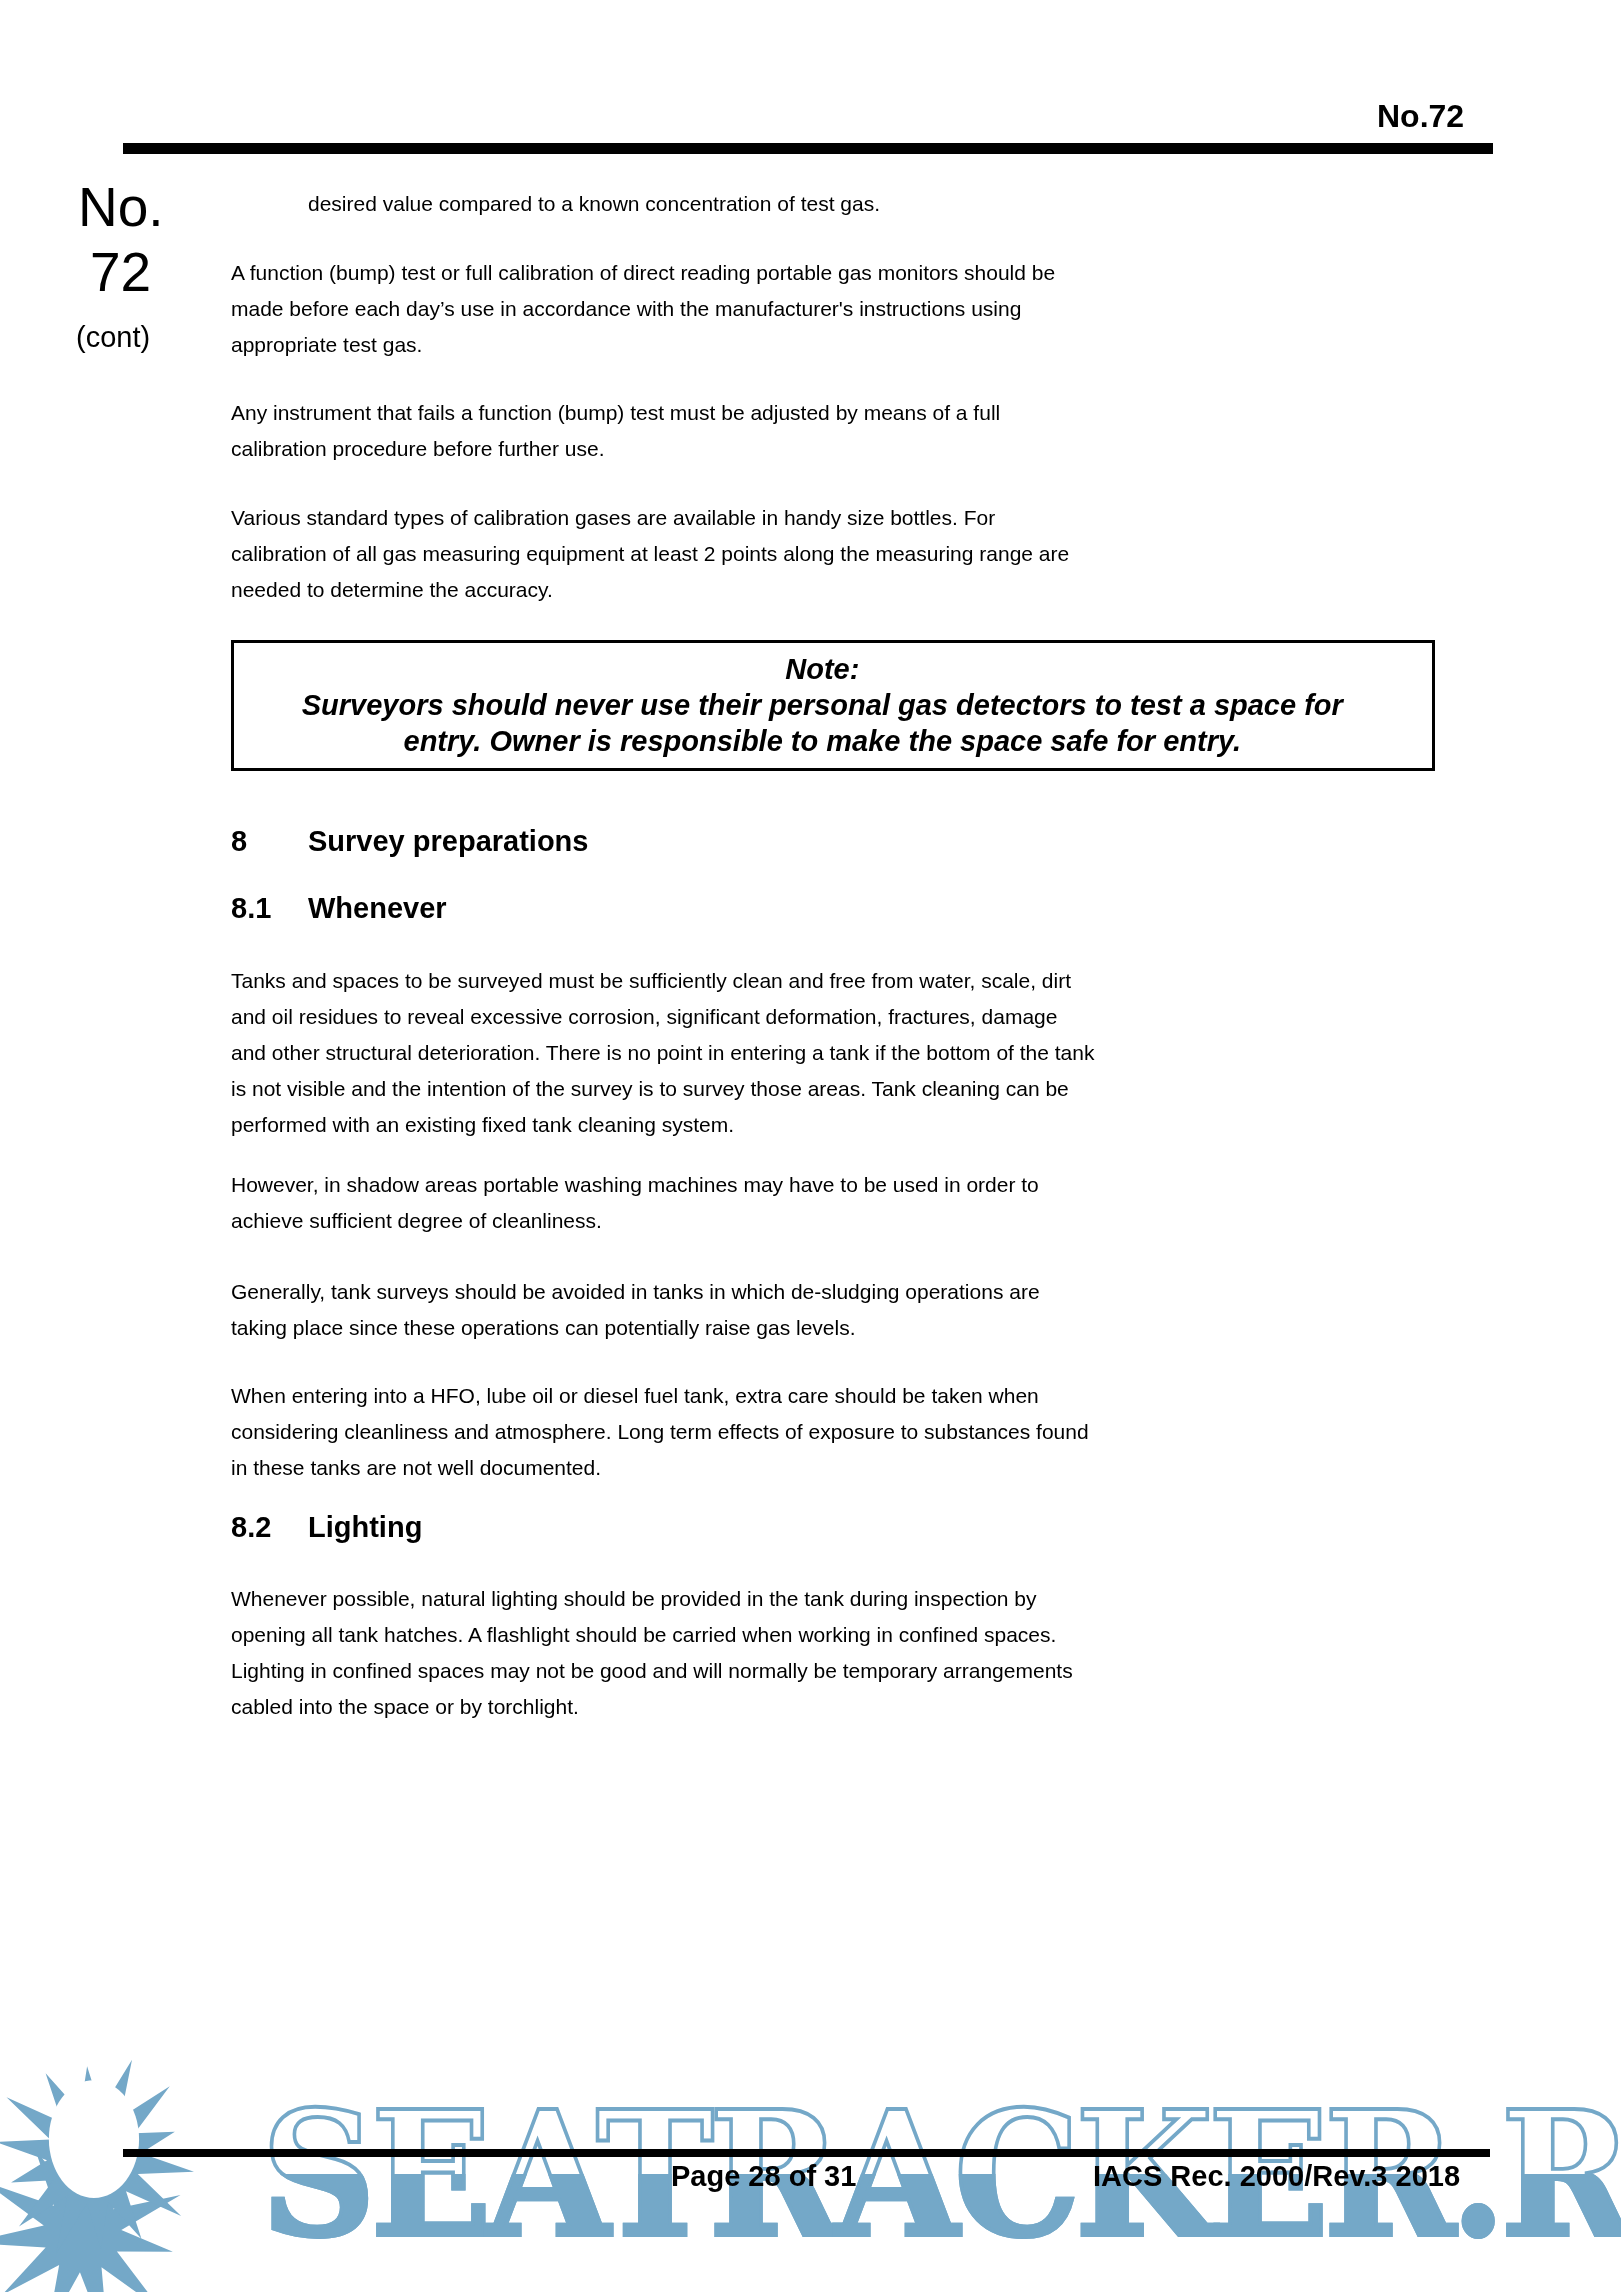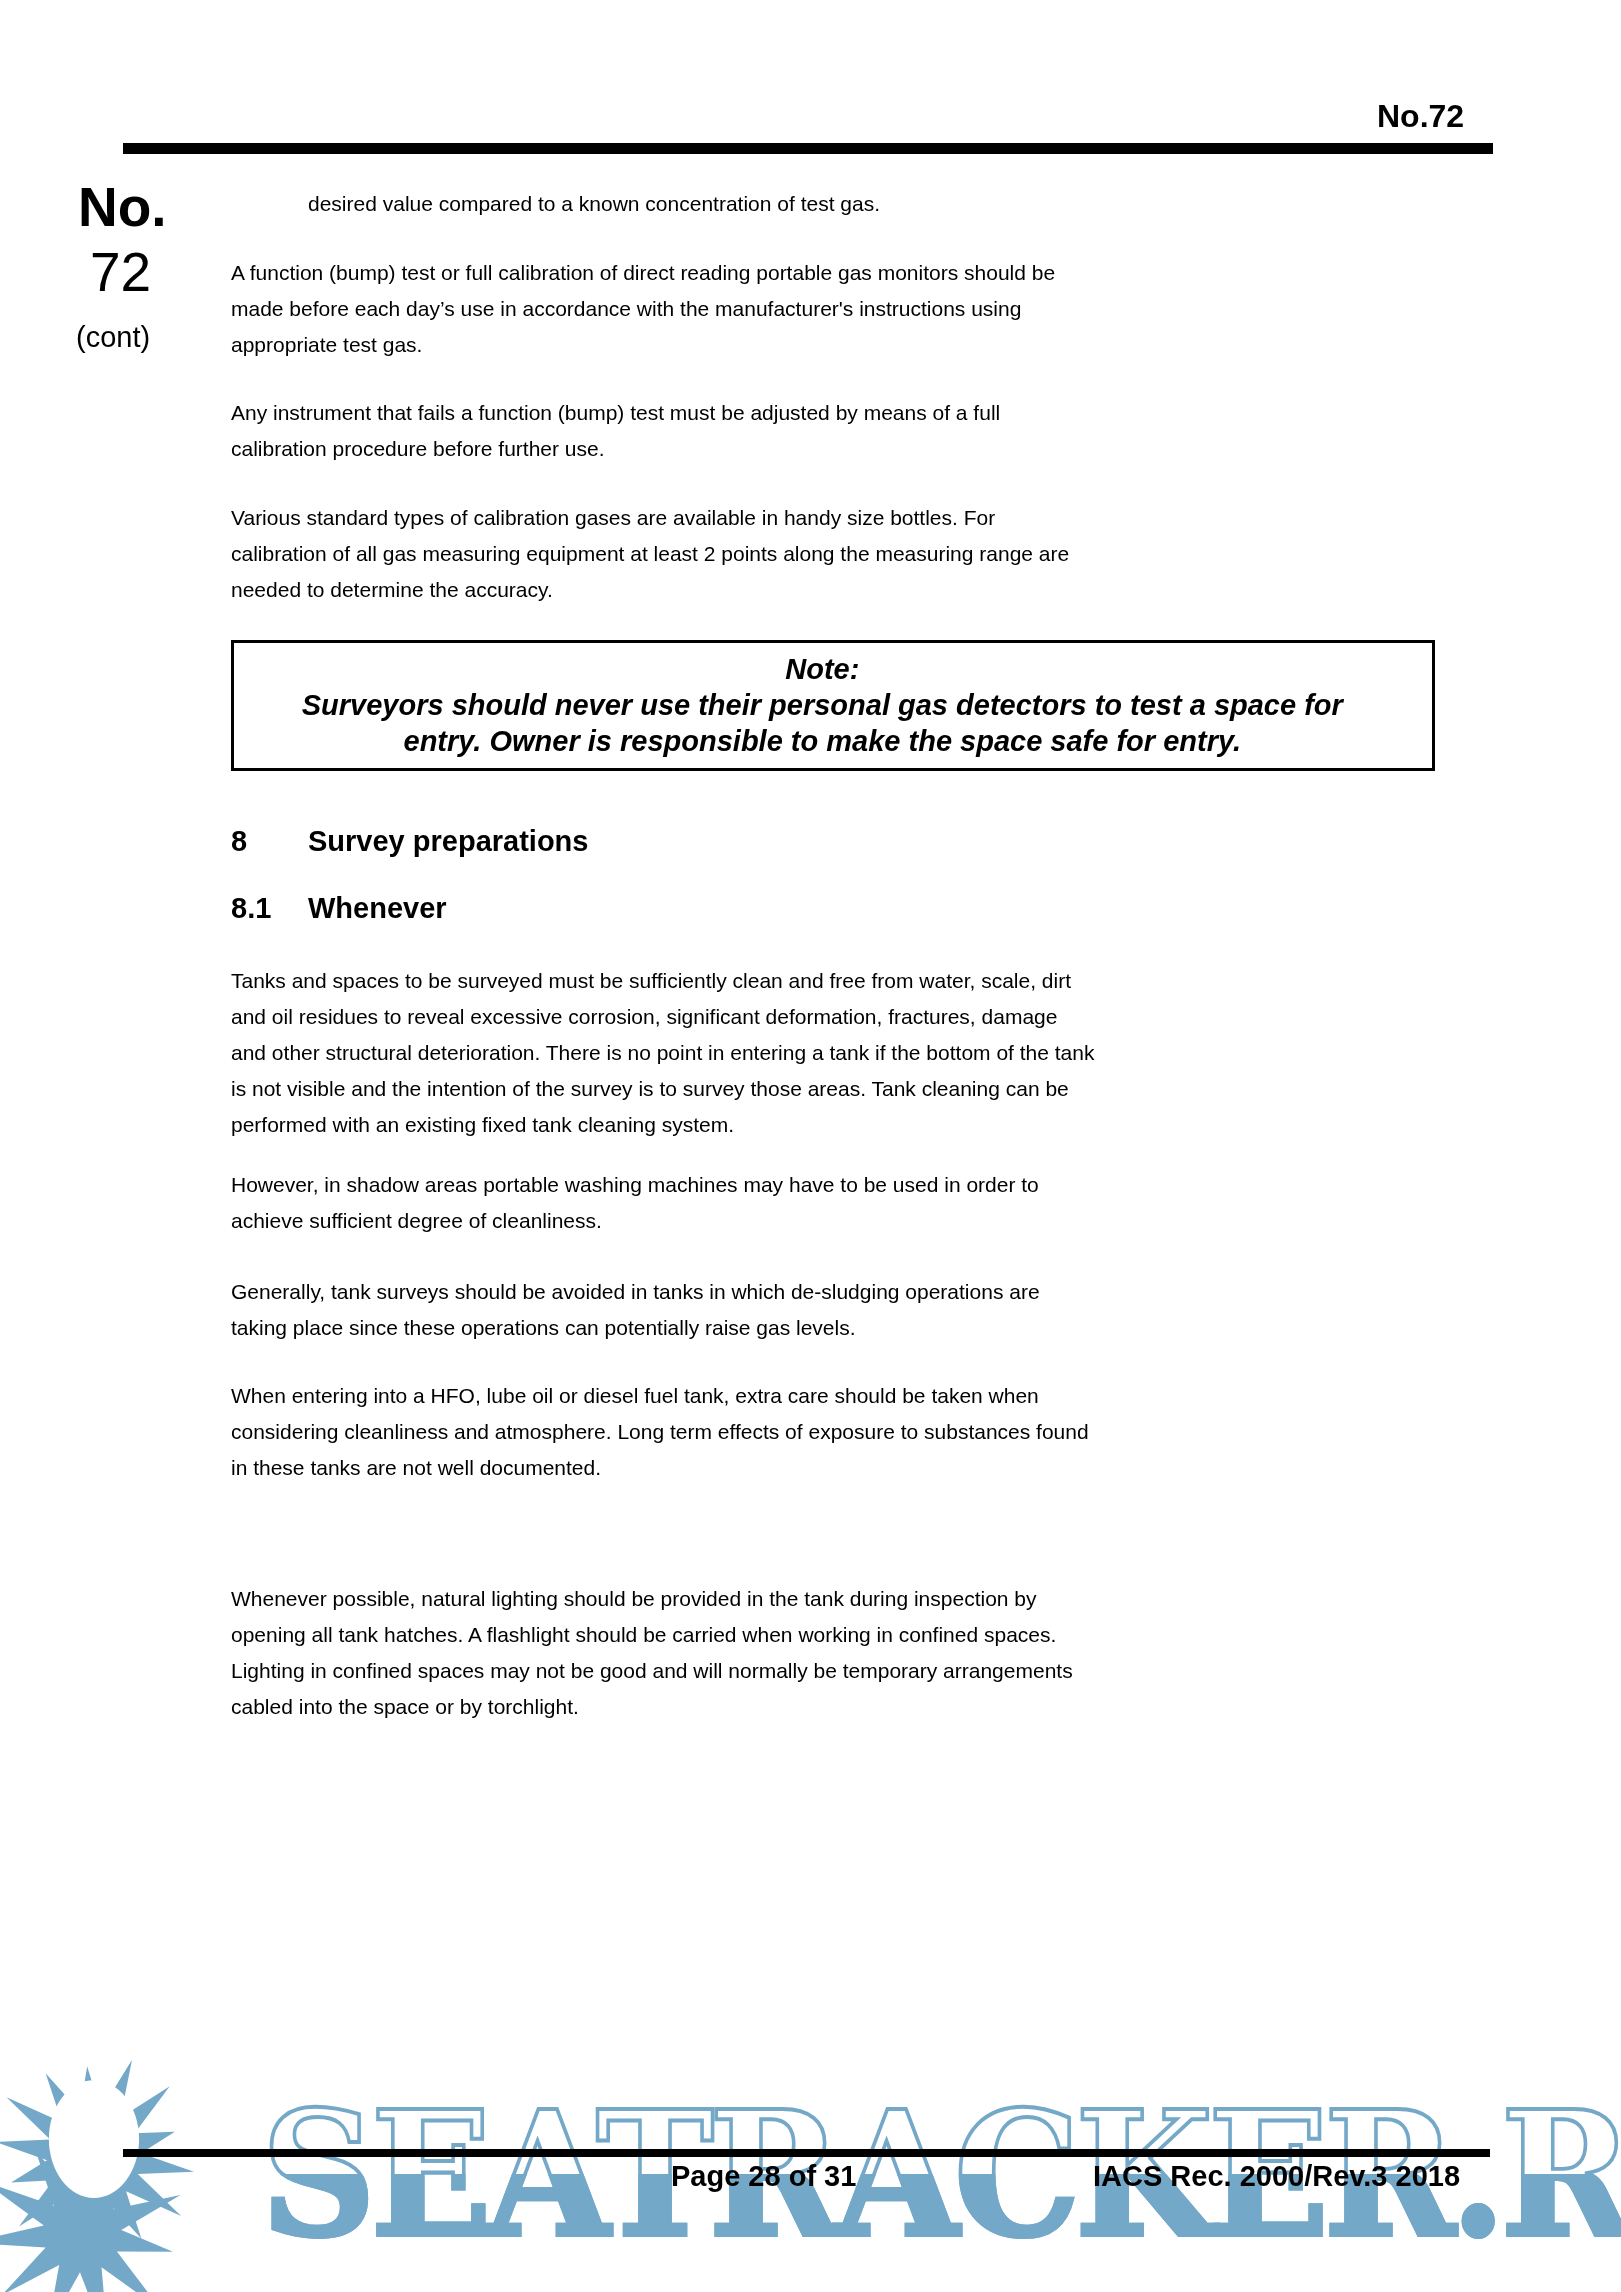--- a/index.html
+++ b/index.html
@@ -14,21 +14,21 @@
   
   .doc-no-top{
     position:absolute;left:1377px;top:99px;
     font-size:32px;font-weight:bold;line-height:35px;text-align:center;
   }
   .header-rule{
     position:absolute;left:123px;top:143px;width:1370px;height:10.8px;
     background:#000;
   }
   
-  .margin-no{position:absolute;left:78px;top:178px;font-size:55px;font-weight:bold;line-height:59px;}
+  .margin-no{position:absolute;left:78px;top:178px;font-size:55px;font-weight:normal;line-height:59px;}
   .margin-num{position:absolute;left:90px;top:243px;font-size:55px;font-weight:normal;line-height:59px;}
   .margin-cont{position:absolute;left:76px;top:310px;font-size:29px;line-height:35px;margin-top:10px;}
   
   .para{
     position:absolute;left:231px;width:1231px;
     font-size:21px;line-height:36px;
     white-space:pre-line;
   }
   .indent{padding-left:77px;}
   .heading{
@@ -122,20 +122,24 @@
 is not visible and the intention of the survey is to survey those areas. Tank cleaning can be
 performed with an existing fixed tank cleaning system.</div>
   <div class="para" style="top:1167px">However, in shadow areas portable washing machines may have to be used in order to
 achieve sufficient degree of cleanliness.</div>
   <div class="para" style="top:1378px">When entering into a HFO, lube oil or diesel fuel tank, extra care should be taken when
 considering cleanliness and atmosphere. Long term effects of exposure to substances found
 in these tanks are not well documented.</div>
   <div class="para" style="top:1274px">Generally, tank surveys should be avoided in tanks in which de-sludging operations are
 taking place since these operations can potentially raise gas levels.</div>
 
+  <div class="heading" style="top:1509px">
+    <span class="h-num">8.2</span>
+    <span>Lighting</span>
+  </div>
 
   <div class="para" style="top:1581px">Whenever possible, natural lighting should be provided in the tank during inspection by
 opening all tank hatches. A flashlight should be carried when working in confined spaces.
 Lighting in confined spaces may not be good and will normally be temporary arrangements
 cabled into the space or by torchlight.</div>
 
   <div class="footer-rule"></div>
   <div class="footer-page">Page 28 of 31</div>
   <div class="footer-ref">IACS Rec. 2000/Rev.3 2018</div>
 

